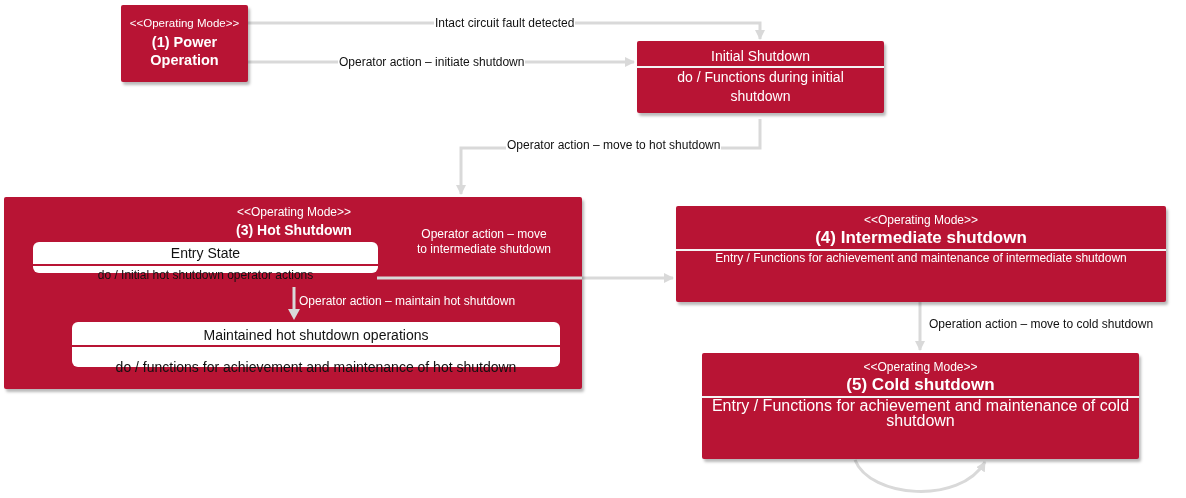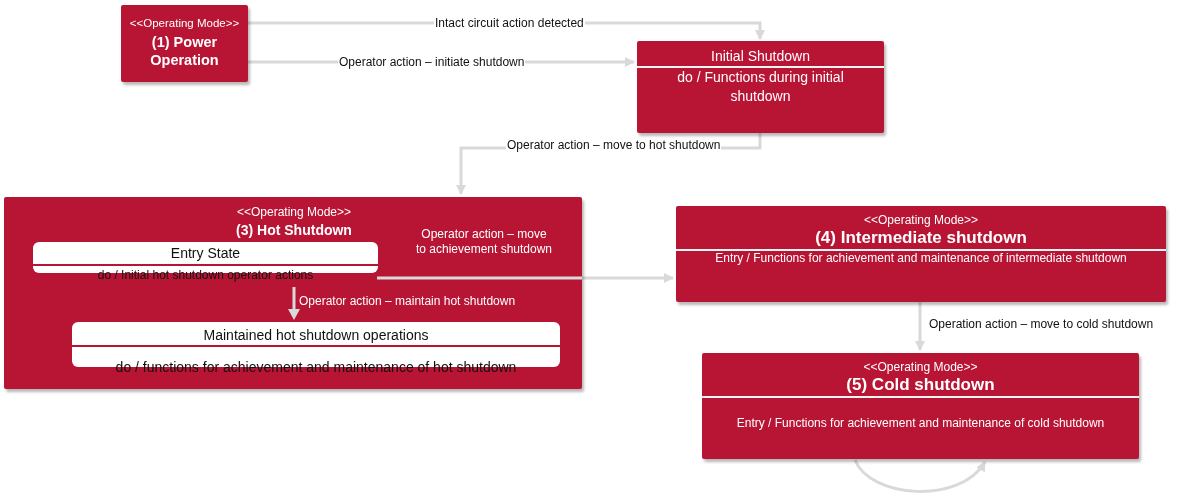--- a/index.html
+++ b/index.html
@@ -39,38 +39,38 @@
 
   <path d="M855,460 C870,498 960,505 985,462" stroke="#d9d9d9" stroke-width="3" fill="none" marker-end="url(#ah)"></path>
 </svg>
 
 <div class="box" style="left:121px; top:5px; width:127px; height:77px;">
   <div class="stereo" style="margin-top:12px;">&lt;&lt;Operating Mode&gt;&gt;</div>
   <div class="title" style="font-size:14.5px; line-height:18px; margin-top:3px;">(1) Power</div>
   <div class="title" style="font-size:14.5px; line-height:18px;">Operation</div>
 </div>
 
-<div class="box" style="left:637px; top:41px; width:247px; height:92px;">
+<div class="box" style="left:637px; top:41px; width:247px; height:72px;">
   <div class="txt" style="top:7px; font-size:14px; line-height:17px;">Initial Shutdown</div>
   <div class="sep" style="top:25px;"></div>
   <div class="txt" style="top:27px; font-size:14px; line-height:19px;">do / Functions during initial</div>
   <div class="txt" style="top:46px; font-size:14px; line-height:19px;">shutdown</div>
 </div>
 
-<div class="lbl" style="left:434px; top:16px;">Intact circuit action detected</div>
+<div class="lbl" style="left:434px; top:16px;">Intact circuit fault detected</div>
 <div class="lbl" style="left:338px; top:55px;">Operator action – initiate shutdown</div>
 <div class="lbl" style="left:506px; top:138px;">Operator action – move to hot shutdown</div>
 
 <div class="box" style="left:4px; top:197px; width:578px; height:192px;">
   <div class="stereo" style="position:absolute; left:180px; width:220px; top:9px; font-size:12px;">&lt;&lt;Operating Mode&gt;&gt;</div>
   <div class="title" style="position:absolute; left:180px; width:220px; top:23px; font-size:14px; line-height:21px;">(3) Hot Shutdown</div>
 
   <div class="lbl-w" style="left:400px; top:30px; width:160px;">
     <div>Operator action – move</div>
-    <div>to achievement shutdown</div>
+    <div>to intermediate shutdown</div>
   </div>
 
   <div class="inner" style="left:29px; top:45px; width:345px; height:31px;">
     <div class="txt" style="top:3px; font-size:14px; line-height:17px;">Entry State</div>
     <div class="sep" style="top:22px;"></div>
     <div class="txt" style="top:24px; font-size:12px; line-height:18px;">do / Initial hot shutdown operator actions</div>
   </div>
 
   <svg style="position:absolute; left:280px; top:90px;" width="20" height="36">
     <path d="M10,0 L10,24" stroke="#d9d9d9" stroke-width="3"></path>
@@ -95,14 +95,14 @@
   <div class="sep" style="top:43px;"></div>
   <div class="txt" style="top:45px; font-size:12px; line-height:15px;">Entry / Functions for achievement and maintenance of intermediate shutdown</div>
 </div>
 
 <div class="lbl" style="left:928px; top:317px;">Operation action – move to cold shutdown</div>
 
 <div class="box" style="left:702px; top:353px; width:437px; height:106px;">
   <div class="stereo" style="margin-top:8px; font-size:12px;">&lt;&lt;Operating Mode&gt;&gt;</div>
   <div class="title" style="font-size:17px; line-height:21px;">(5) Cold shutdown</div>
   <div class="sep" style="top:43px;"></div>
-  <div class="txt" style="top:63px; font-size:12px; line-height:15px;">Entry / Functions for achievement and maintenance of cold shutdown</div>
+  <div class="txt" style="top:45px; font-size:16px; line-height:15px;">Entry / Functions for achievement and maintenance of cold shutdown</div>
 </div>
 
 </body></html>

